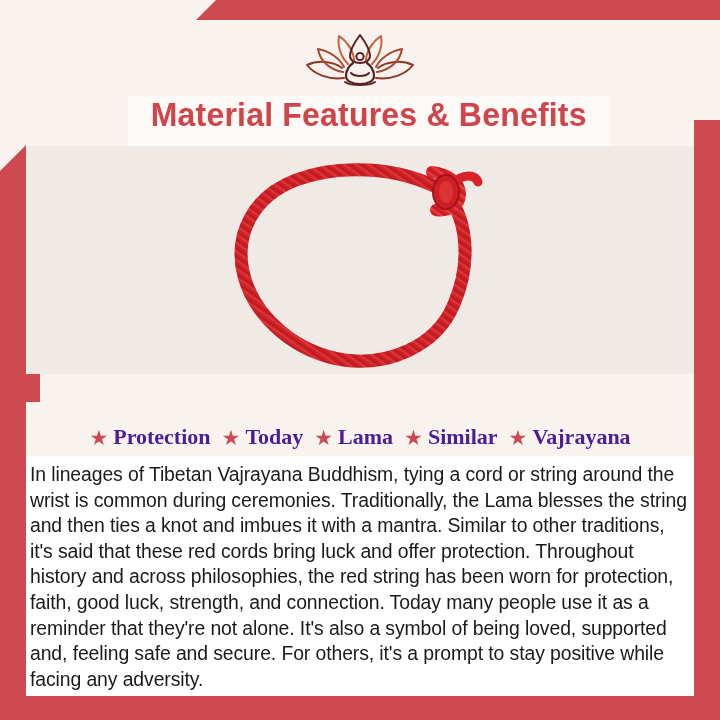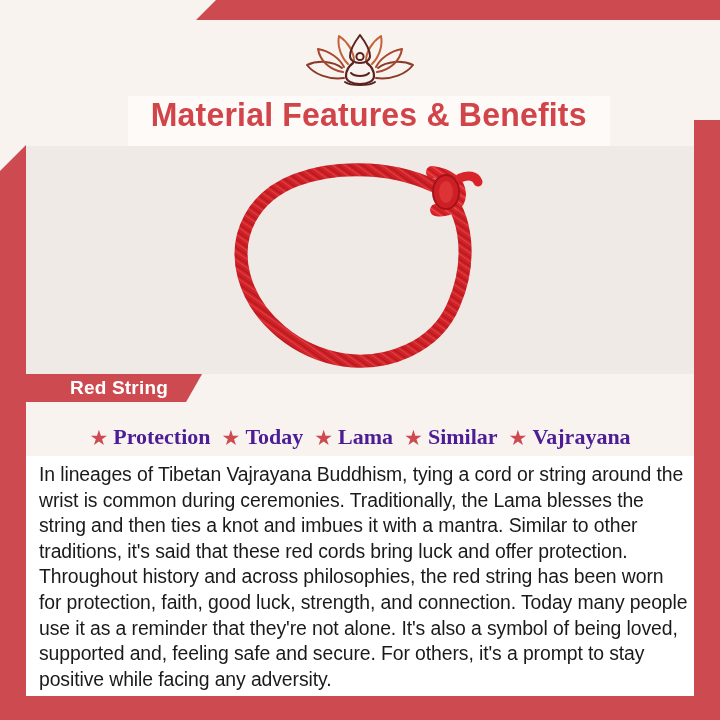--- a/index.html
+++ b/index.html
@@ -192,21 +192,21 @@
   }
 
   
   .body-text {
     position: absolute;
     top: 456px;
     left: 26px;
     width: 668px;
     height: 240px;
     background: #ffffff;
-    padding: 6px 6px 0 13px;
+    padding: 6px 6px 0 4px;
     box-sizing: border-box;
   }
   .body-text p {
     margin: 0;
     font-family: "Liberation Sans Narrow", "Liberation Sans", sans-serif;
     font-size: 19.4px;
     line-height: 25.6px;
     color: #1a1a1a;
     text-align: left;
     letter-spacing: -0.1px;
@@ -275,23 +275,20 @@
                C88 201 46 168 34 124 C23 82 44 44 86 28 C128 12 188 14 232 38 Z" fill="none" stroke="#a3141a" stroke-width="13" stroke-linecap="round" opacity="0.18"></path>
 
       <path d="M222 20 C238 22 250 30 250 42 C250 54 238 60 226 58" fill="none" stroke="url(#braid)" stroke-width="12" stroke-linecap="round"></path>
       <ellipse cx="236" cy="40" rx="13" ry="17" fill="#cf1f26" stroke="#a3141a" stroke-width="2"></ellipse>
       <ellipse cx="236" cy="40" rx="7" ry="11" fill="#e03b39" opacity="0.75"></ellipse>
 
       <path d="M250 26 C258 22 266 24 268 30" fill="none" stroke="#d8232a" stroke-width="9" stroke-linecap="round"></path>
     </svg>
   </div>
 
-  <div class="tag">
-    <span class="tag-label">Red String</span>
-  </div>
 
   <div class="benefits">
     <div class="benefit">
       <span class="star">★</span>
       <span class="benefit-label">Protection</span>
     </div>
     <div class="benefit">
       <span class="star">★</span>
       <span class="benefit-label">Today</span>
     </div>

